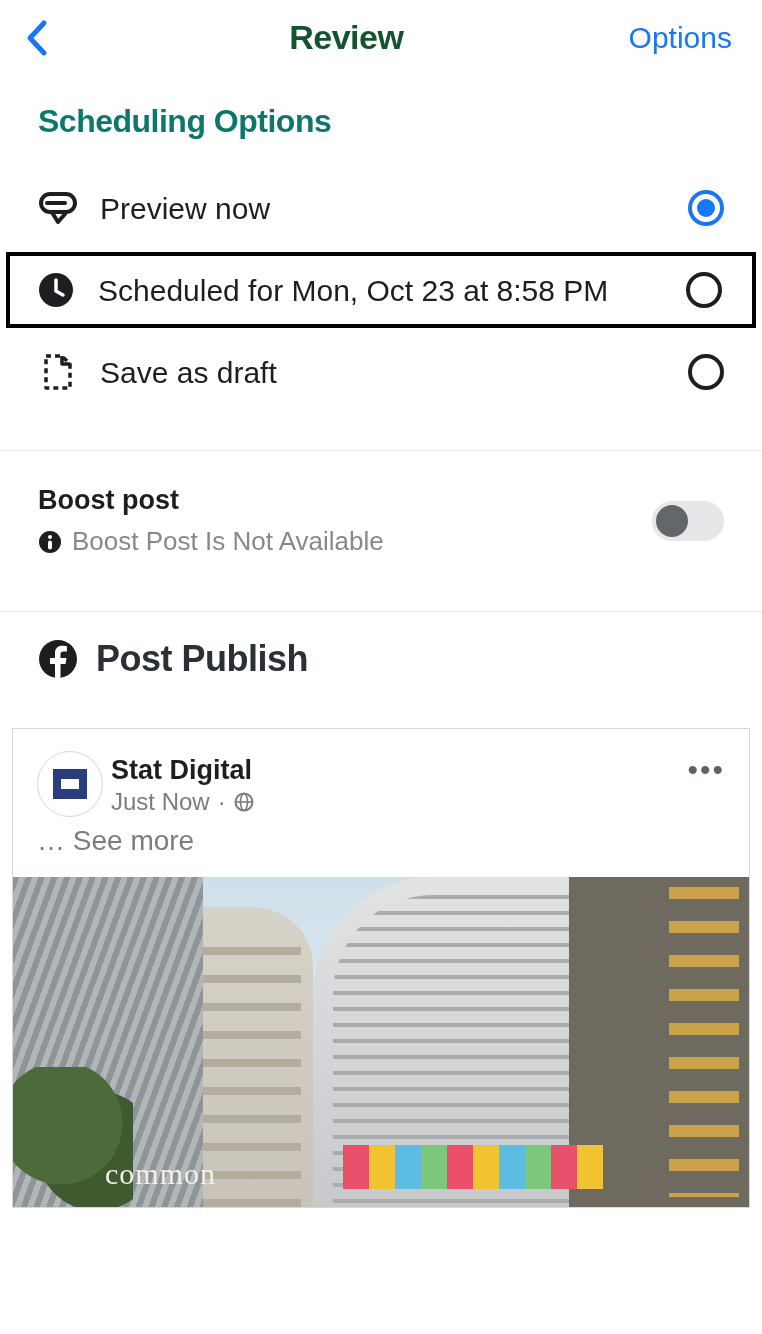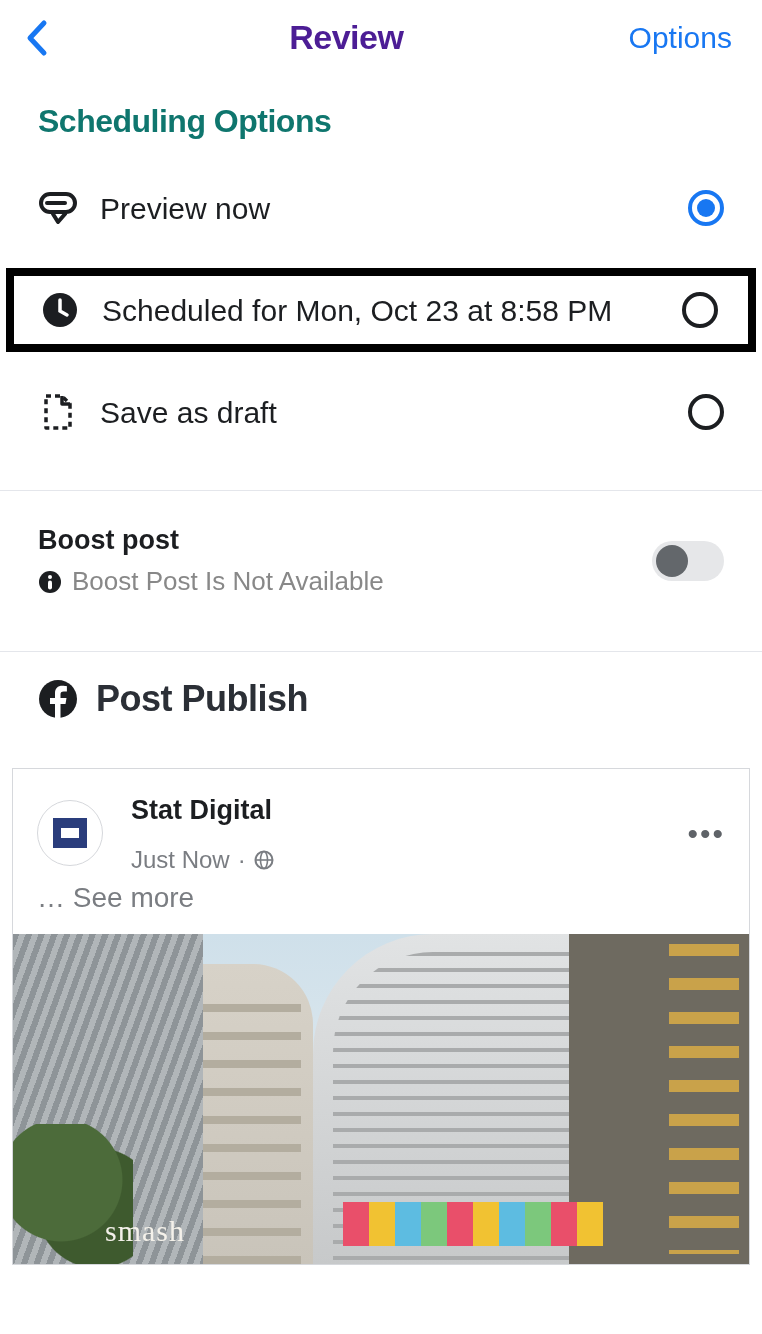--- a/index.html
+++ b/index.html
@@ -14,21 +14,21 @@
   .header {
     display: flex;
     align-items: center;
     justify-content: space-between;
     padding: 18px 30px 24px 24px;
   }
   .back-btn { width: 40px; display:flex; align-items:center; }
   .header-title {
     font-size: 34px;
     font-weight: 800;
-    color: #4c1d95;
+    color: #14532d;
     letter-spacing: -0.5px;
   }
   .publish-btn {
     font-size: 30px;
     color: #1877f2;
     font-weight: 500;
   }
   .section-title {
     font-size: 32px;
     font-weight: 800;
@@ -37,22 +37,22 @@
     letter-spacing: -0.5px;
   }
   .options { padding: 0 0 10px 0; }
   .option-row {
     display: flex;
     align-items: center;
     padding: 20px 38px 20px 38px;
     gap: 22px;
   }
   .option-row.highlight {
-    border: 8px solid #000000;
-    margin: 20px 6px;
+    border: 4px solid #000000;
+    margin: 4px 6px;
     padding: 14px 30px 14px 26px;
   }
   .option-icon {
     width: 40px; height: 40px; flex: 0 0 40px;
     display:flex; align-items:center; justify-content:center;
   }
   .option-label {
     flex: 1;
     font-size: 30px;
     color: #1c1e21;
@@ -119,41 +119,41 @@
     font-weight: 800;
     color: #2b2f36;
     letter-spacing:-0.5px;
   }
   .card{
     margin: 36px 12px 0 12px;
     border:1px solid #d6d8dc;
     background:#fff;
   }
   .card-head{
-    display:flex; align-items:center;
+    display:flex; align-items:flex-start;
     padding: 22px 24px 8px 24px;
-    gap:28px;
+    gap:8px;
   }
   .avatar{
     width:66px; height:66px;
     border-radius:50%;
     border:1px solid #d6d8dc;
     background:#fff;
     display:flex; align-items:center; justify-content:center;
     flex:0 0 66px;
   }
   .avatar svg{ width:46px; height:46px; }
   .card-meta{ flex:1; padding-top:4px; }
   .page-name{
     font-size:27px; font-weight:700; color:#1c1e21;
   }
   .time-row{
     font-size:24px; color:#7a7d82;
     display:flex; align-items:center; gap:8px;
-    margin-top:20px;
+    margin-top:2px;
   }
   .dots{
     font-size:30px; color:#5f6368; letter-spacing:2px;
     padding-top:2px;
   }
   .post-text{
     padding: 10px 24px 0 24px;
     font-size:28px;
     color:#1c1e21;
     line-height:1.34;
@@ -310,15 +310,15 @@
     <span>… </span><span>See more</span>
   </div>
 
   <div class="post-image">
     <div class="bldg b2"></div>
     <div class="b1a"></div>
     <div class="bldg b1"></div>
     <div class="bldg b3"></div>
     <div class="strip"></div>
     <div class="tree"></div>
-    <div class="signtext">smash</div>
+    <div class="signtext">common</div>
   </div>
 </div>
 
 </body></html>

